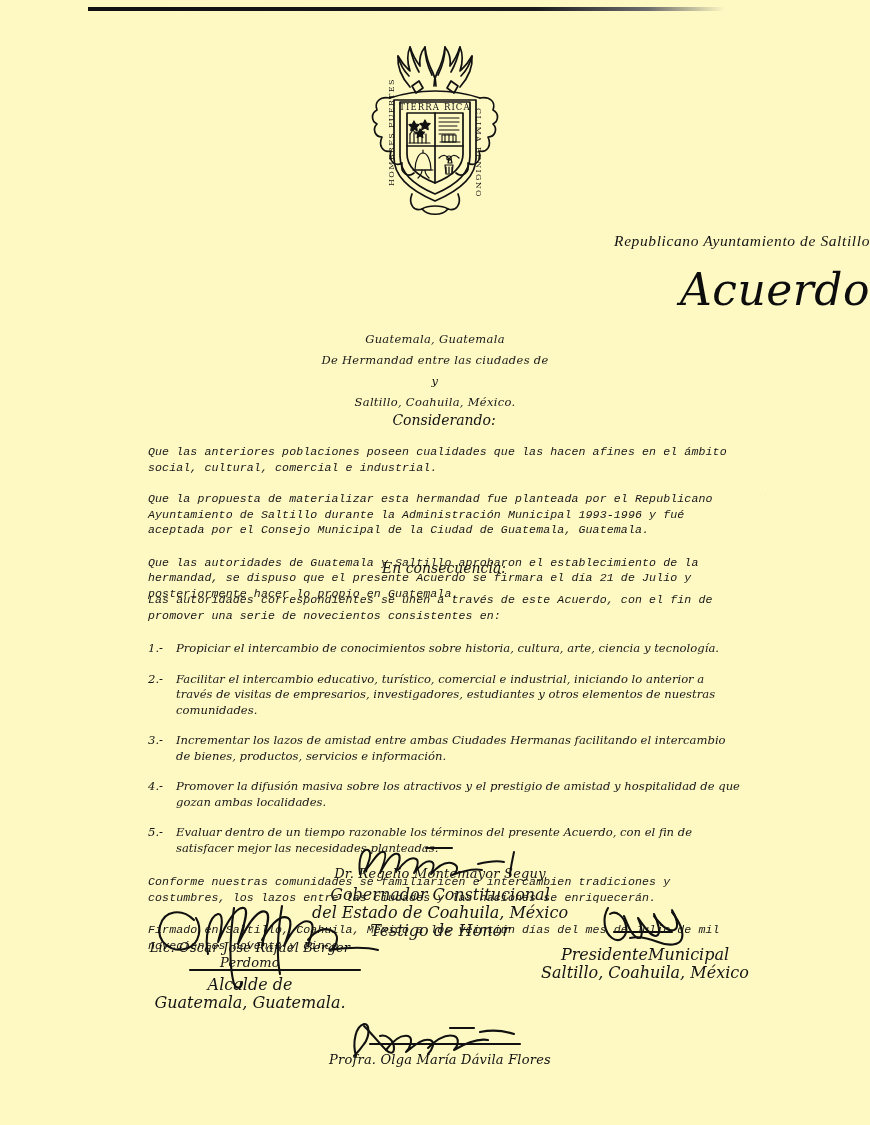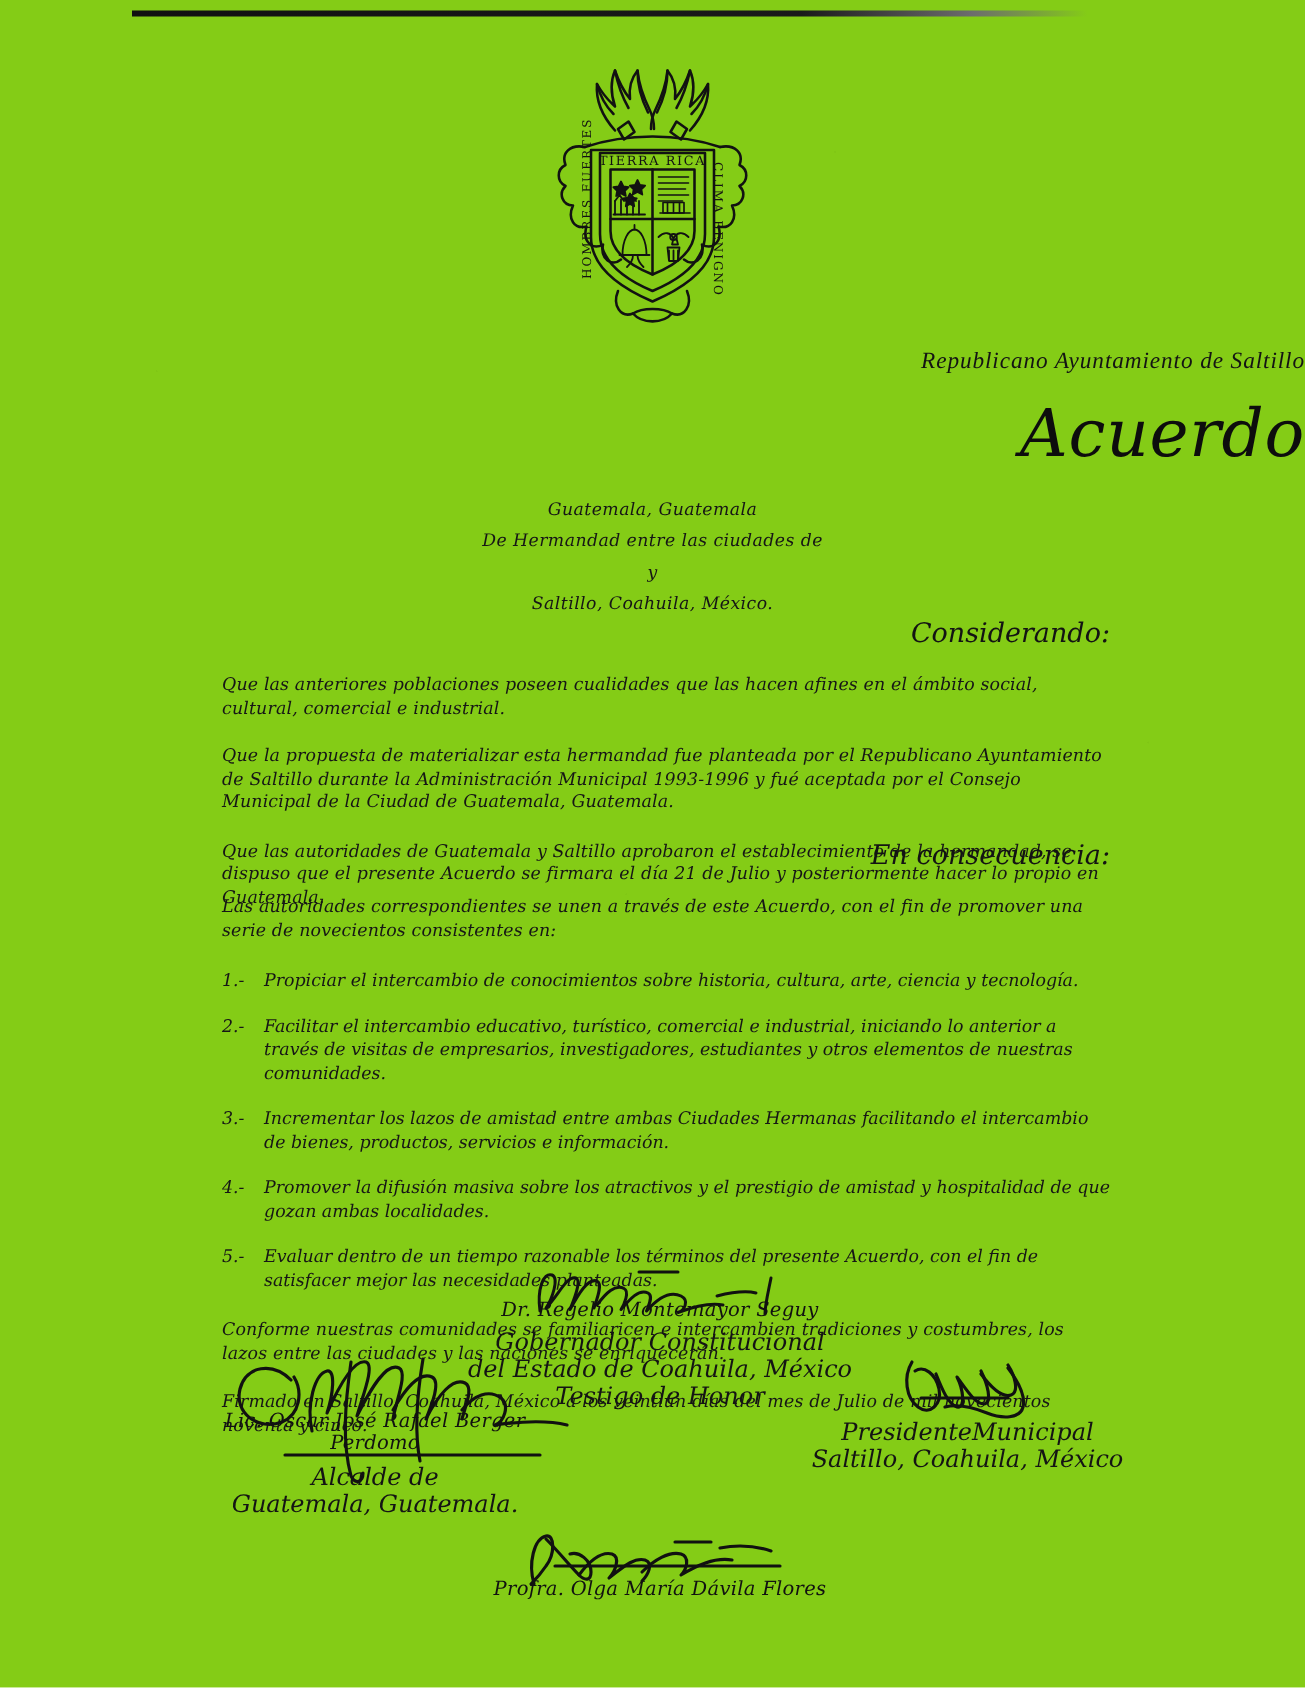--- a/index.html
+++ b/index.html
@@ -6,21 +6,21 @@
   html, body {
     margin: 0;
     padding: 0;
     background: #ffffff;
   }
   .page {
     position: relative;
     width: 870px;
     height: 1125px;
     margin: 0 auto;
-    background: #84cc16;
+    background: #fef9c3;
     overflow: hidden;
     font-family: "DejaVu Serif", "Liberation Serif", serif;
     color: #1a1a1a;
   }
 
   
   .scan-noise {
     position: absolute;
     inset: 0;
     pointer-events: none;
@@ -83,32 +83,33 @@
     text-align: center;
     font-style: italic;
     font-size: 11.5px;
     line-height: 21px;
     margin-top: 14px;
     color: #161616;
   }
   .subtitle div { letter-spacing: .3px; }
 
   .section-head {
-    text-align: right;
-    font-style: italic;
-    font-size: 18px;
+    text-align: center;
+    font-style: italic;
+    font-size: 14px;
     color: #131313;
   }
 
   .para {
     font-style: italic;
     font-size: 11.6px;
     line-height: 15.5px;
     color: #161616;
     letter-spacing: .1px;
+    font-family: Liberation Mono, monospace;
   }
 
   .clauses { }
   .clause {
     display: flex;
     font-style: italic;
     font-size: 11.6px;
     line-height: 15.5px;
     color: #161616;
   }

